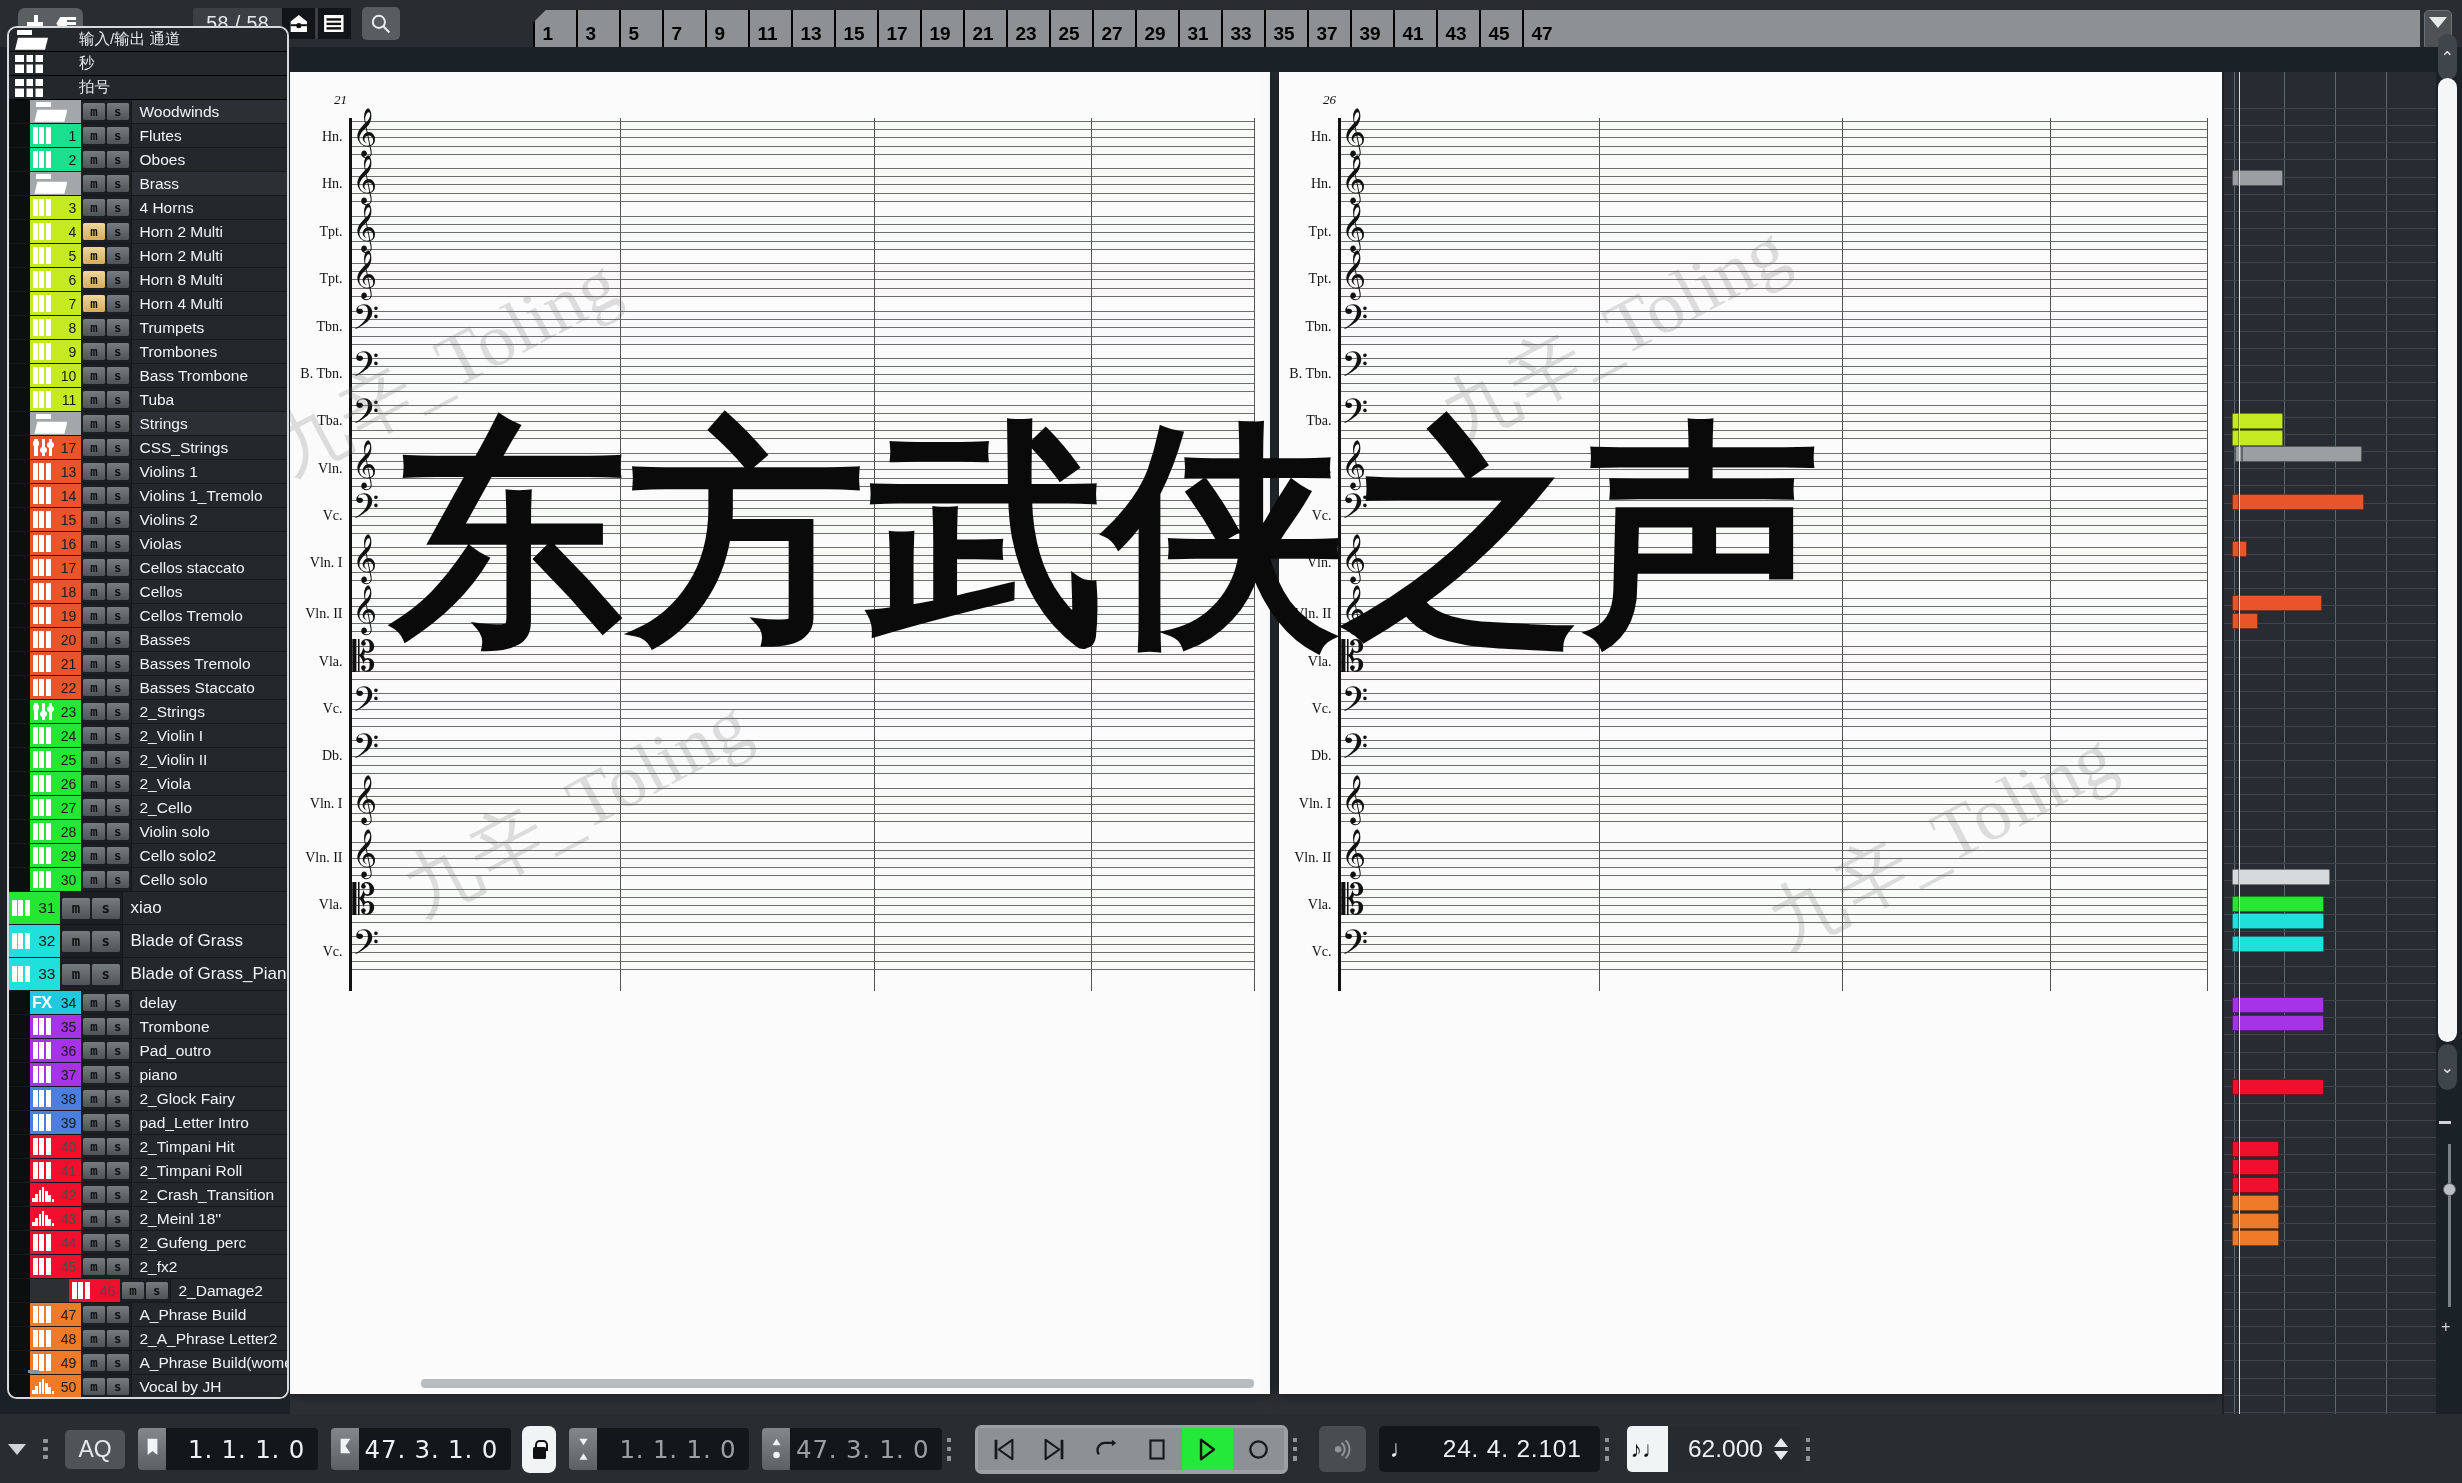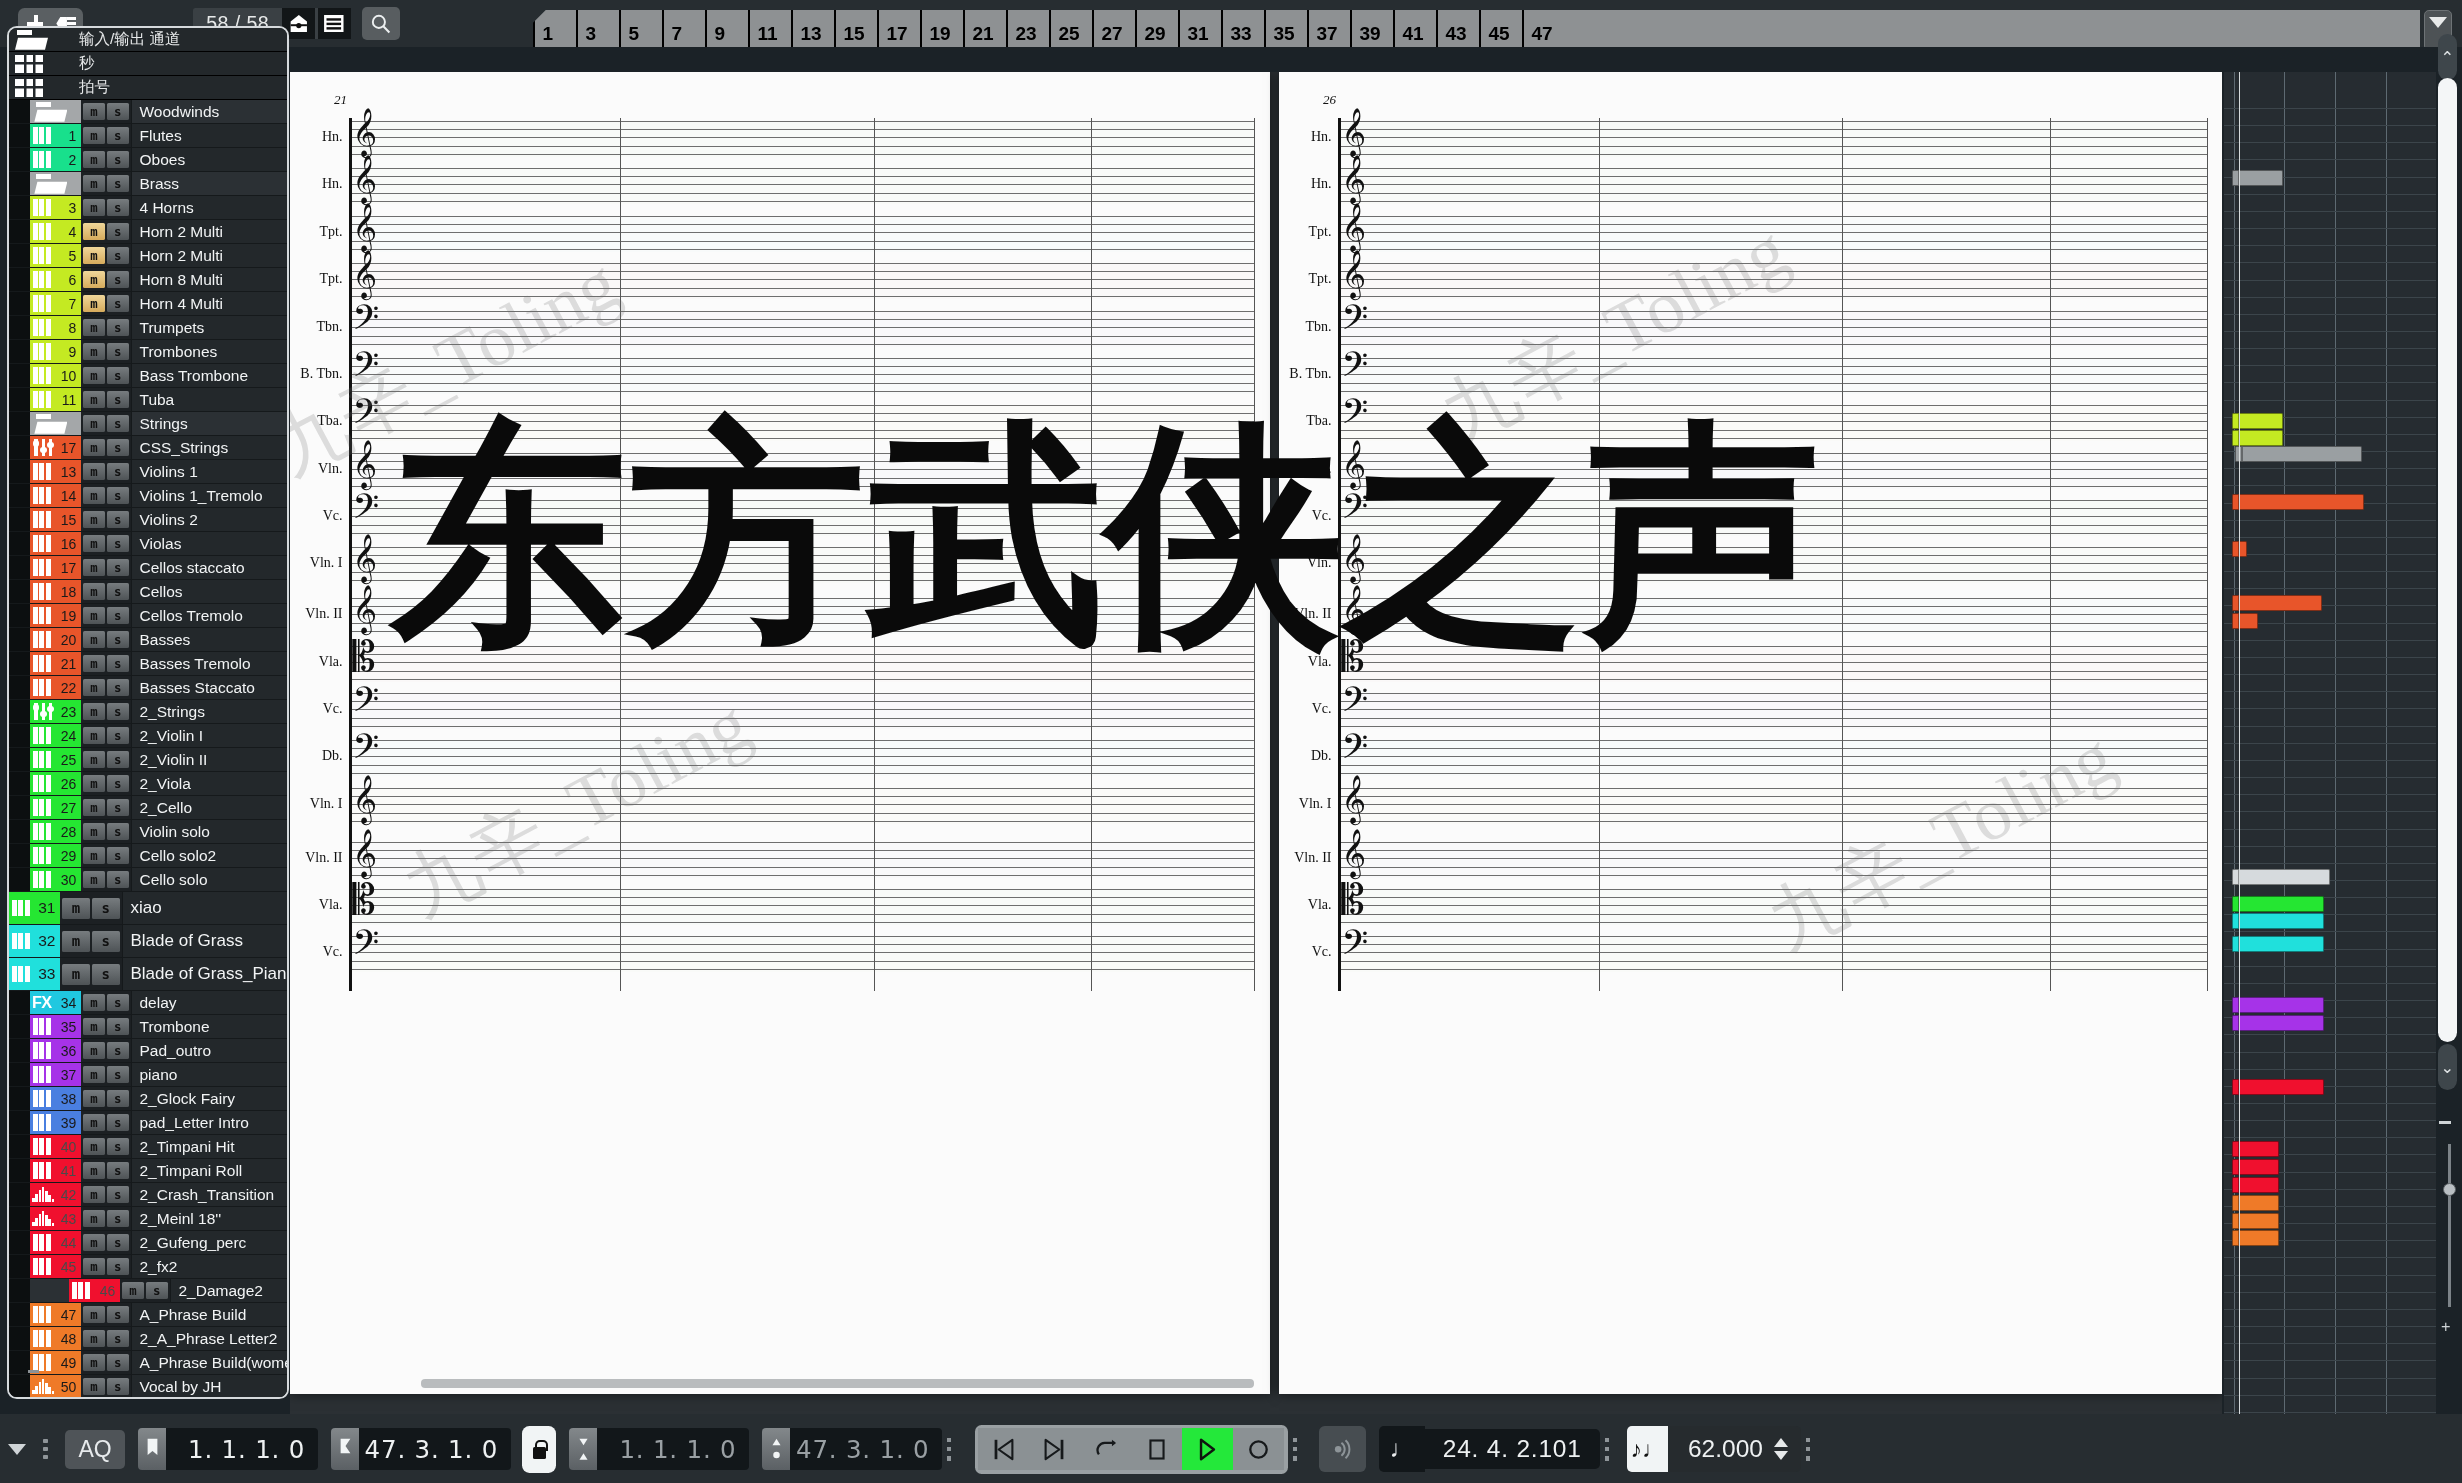--- a/index.html
+++ b/index.html
@@ -272,21 +272,21 @@
   .metro {
     margin-left: 16.3px; width: 47px; height: 46px; background: #474d51; border-radius: 5.7px;
     display:flex;align-items:center;justify-content:center; color: #8d9498; font-size: 21px;
   }
   .tempo-group { display:flex; align-items:center; margin-left: 13px; height: 46px; }
   .tempo-ico {
     width: 46px; height: 46px; background: #12171a; border-radius: 4.9px 0 0 4.9px;
     display:flex;align-items:center;justify-content:center; color:#e9ecee; font-size: 24.5px;
   }
   .tempo-val {
-    height: 40px; background:#12171a; border-radius: 0 4.9px 4.9px 0; padding: 0 18px;
+    height: 46px; background:#12171a; border-radius: 0 4.9px 4.9px 0; padding: 0 18px;
     display:flex;align-items:center; color:#eef1f2; font-size: 24.5px; letter-spacing:0.8px;
   }
   .bpm-ico {
     width: 41px; height: 46px; background: #f1f4f5; border-radius: 4.9px 0 0 4.9px;
     display:flex;align-items:center;justify-content:center; color:#111; font-size: 23px;
   }
   .bpm-val {
     height: 46px; background:#262b2e; border-radius: 0 4.9px 4.9px 0; padding: 0 13px 0 19.6px;
     display:flex;align-items:center;gap:11.4px; color:#eef1f2; font-size: 24.5px;
   }

